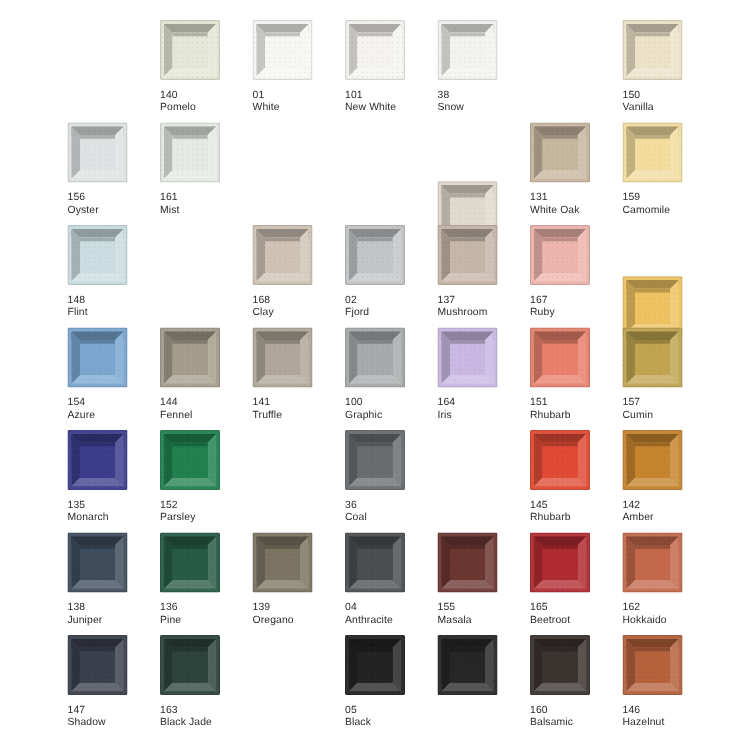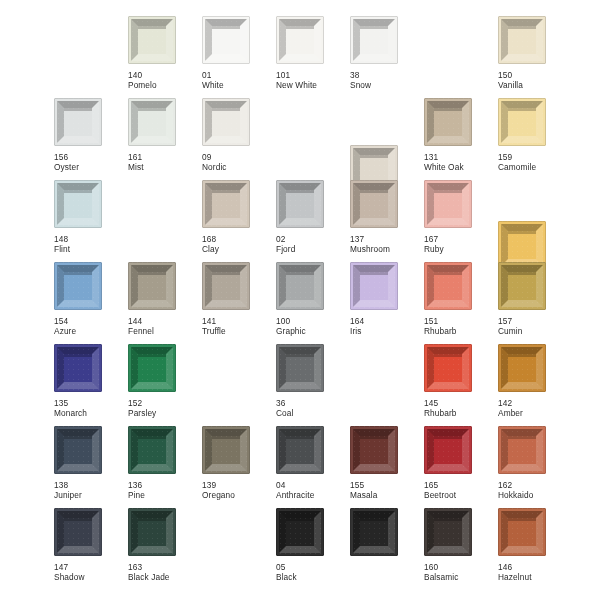--- a/index.html
+++ b/index.html
@@ -203,34 +203,20 @@
         <div class="panel" style="background: rgb(228, 233, 227);"></div>
         <div class="shade"></div>
         <div class="grain"></div>
         <div class="outline"></div>
       </div>
       <div class="label">
         <span class="code">161</span>
         <span class="name">Mist</span>
       </div>
     </div>
-    <div class="swatch-cell" style="left: 202px; top: 98px;">
-      <div class="chip">
-        <div class="rim" style="background: rgb(237, 235, 230);"></div>
-        <div class="bevel" style="border-color: rgb(165, 164, 160) rgb(239, 237, 232) rgb(240, 239, 234) rgb(189, 187, 182); background: rgb(236, 234, 228);"></div>
-        <div class="panel" style="background: rgb(236, 234, 228);"></div>
-        <div class="shade"></div>
-        <div class="grain"></div>
-        <div class="outline"></div>
-      </div>
-      <div class="label">
-        <span class="code">09</span>
-        <span class="name">Nordic</span>
-      </div>
-    </div>
     <div class="swatch-cell" style="left: 350px; top: 106px; margin-top: 39px;">
       <div class="chip">
         <div class="rim" style="background: rgb(226, 219, 208);"></div>
         <div class="bevel" style="border-color: rgb(157, 152, 144) rgb(229, 223, 213) rgb(231, 225, 216) rgb(179, 174, 164); background: rgb(224, 217, 205);"></div>
         <div class="panel" style="background: rgb(224, 217, 205);"></div>
         <div class="shade"></div>
         <div class="grain"></div>
         <div class="outline"></div>
       </div>
       <div class="label">

